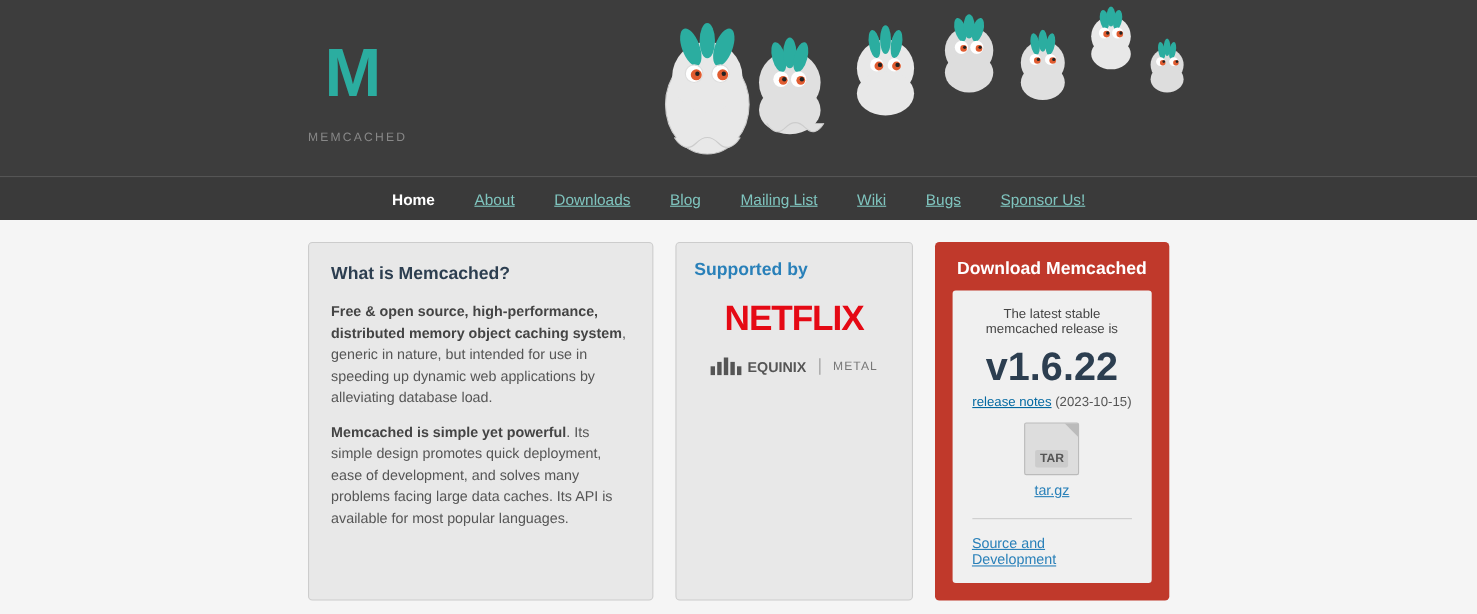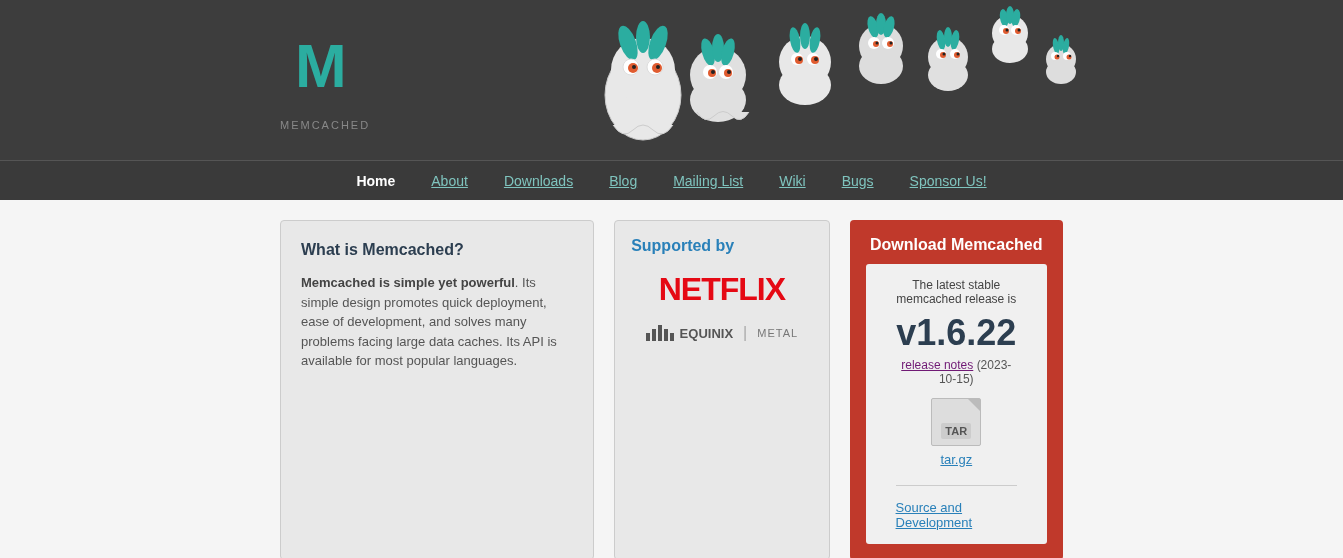--- a/index.html
+++ b/index.html
@@ -202,21 +202,21 @@
       color: #fff;
       font-size: 16px;
       font-weight: bold;
       margin-bottom: 10px;
       text-align: center;
     }
 
     .download-inner {
       background: #f0f0f0;
       border-radius: 3px;
-      padding: 14px 30px;
+      padding: 14px 18px;
       width: 100%;
       display: flex;
       flex-direction: column;
       align-items: center;
     }
 
     .download-inner p {
       font-size: 12px;
       color: #444;
       text-align: center;
@@ -231,21 +231,21 @@
     }
 
     .release-notes-line {
       font-size: 12px;
       color: #555;
       margin-bottom: 12px;
       text-align: center;
     }
 
     .release-notes-line a {
-      color: #701a75;
+      color: #0369a1;
       text-decoration: underline;
     }
 
     .tar-icon {
       width: 50px;
       height: 48px;
       background: #ddd;
       border: 1px solid #bbb;
       border-radius: 2px;
       display: flex;
@@ -432,20 +432,23 @@
     <a href="#">Wiki</a>
     <a href="#">Bugs</a>
     <a href="#">Sponsor Us!</a>
   </nav>
 
   <div class="content-area">
 
     <div class="main-content">
       <h2>What is Memcached?</h2>
       <p>
+        <strong>Free &amp; open source, high-performance, distributed memory object caching system</strong>, generic in nature, but intended for use in speeding up dynamic web applications by alleviating database load.
+      </p>
+      <p>
         <strong>Memcached is simple yet powerful</strong>. Its simple design promotes quick deployment, ease of development, and solves many problems facing large data caches. Its API is available for most popular languages.
       </p>
     </div>
 
     <div class="supported-box">
       <h3>Supported by</h3>
 
       <div>
         <span class="netflix-logo">NETFLIX</span>
       </div>

